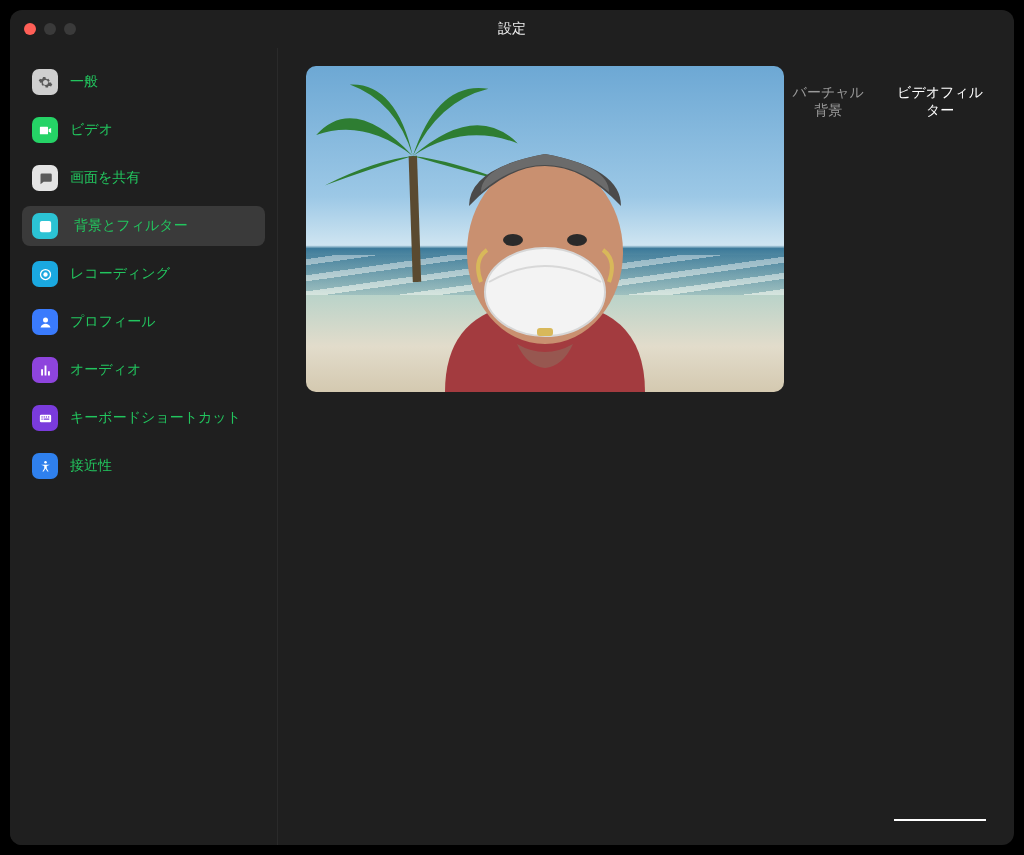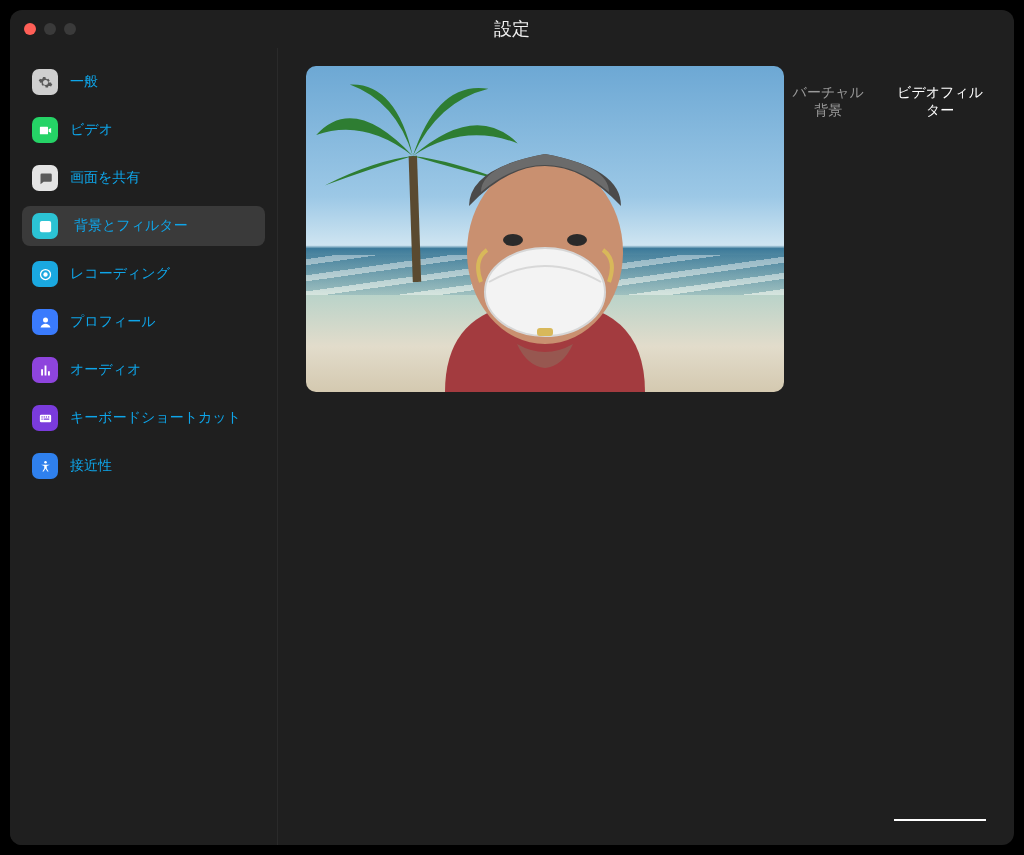--- a/index.html
+++ b/index.html
@@ -4,24 +4,24 @@
 <style>
   * { box-sizing: border-box; margin: 0; padding: 0; }
   html, body { width: 1024px; height: 855px; background: #000; font-family: -apple-system, "Helvetica Neue", Arial, sans-serif; color: #e8e8e8; }
   .screen { width: 1024px; height: 855px; background: #000; padding: 10px; }
   .window { width: 100%; height: 100%; background: #1f1f1f; border-radius: 12px; overflow: hidden; display: flex; flex-direction: column; box-shadow: 0 2px 10px rgba(0,0,0,.6); }
   .titlebar { position: relative; height: 38px; display: flex; align-items: center; justify-content: center; }
   .traffic { position: absolute; left: 14px; top: 13px; display: flex; gap: 8px; }
   .traffic span { width: 12px; height: 12px; border-radius: 50%; display: inline-block; }
   .tl-close { background: #ff5f57; }
   .tl-dim { background: #3a3a3a; }
-  .title { font-size: 18px; color: #f0f0f0; font-weight: 500; }
+  .title { font-size: 14px; color: #f0f0f0; font-weight: 500; }
   .body { flex: 1; display: flex; min-height: 0; }
   .sidebar { width: 268px; background: #1f1f1f; padding: 14px 12px; border-right: 1px solid #2a2a2a; }
-  .side-item { display: flex; align-items: center; gap: 12px; height: 40px; padding: 0 10px; border-radius: 8px; font-size: 14px; color: #0ea5e9; cursor: pointer; margin-bottom: 8px; }
+  .side-item { display: flex; align-items: center; gap: 12px; height: 40px; padding: 0 10px; border-radius: 8px; font-size: 14px; color: #22c55e; cursor: pointer; margin-bottom: 8px; }
   .side-item.selected { background: #3a3a3a; gap: 16px; }
   .side-icon { width: 26px; height: 26px; border-radius: 7px; display: flex; align-items: center; justify-content: center; flex: 0 0 26px; }
   .side-icon svg { width: 15px; height: 15px; }
   .content { flex: 1; display: flex; flex-direction: row; padding: 18px 28px 14px 28px; min-width: 0; text-align: center; }
   .preview { width: 580px; height: 326px; border-radius: 10px; overflow: hidden; margin: 0 auto; position: relative; }
   .sky { position: absolute; inset: 0; background: linear-gradient(#6da8d4 0%, #9cc8e6 40%, #cfe5f1 55%, #3c7a9a 56%, #b9d3c9 70%, #e2dccb 86%, #d4c9b0 100%); }
   .palm { position: absolute; left: 6px; top: 6px; width: 210px; height: 210px; }
   .sea-foam { position: absolute; left: 0; right: 0; top: 58%; height: 40px; background: repeating-linear-gradient( -8deg, rgba(255,255,255,.7) 0 6px, rgba(60,122,154,.4) 6px 16px); opacity:.55; }
   .person { position: absolute; left: 50%; transform: translateX(-50%); bottom: 0; width: 320px; height: 260px; }
   .tabs { display: flex; gap: 26px; margin: 18px 0 10px 4px; font-size: 14px; }

